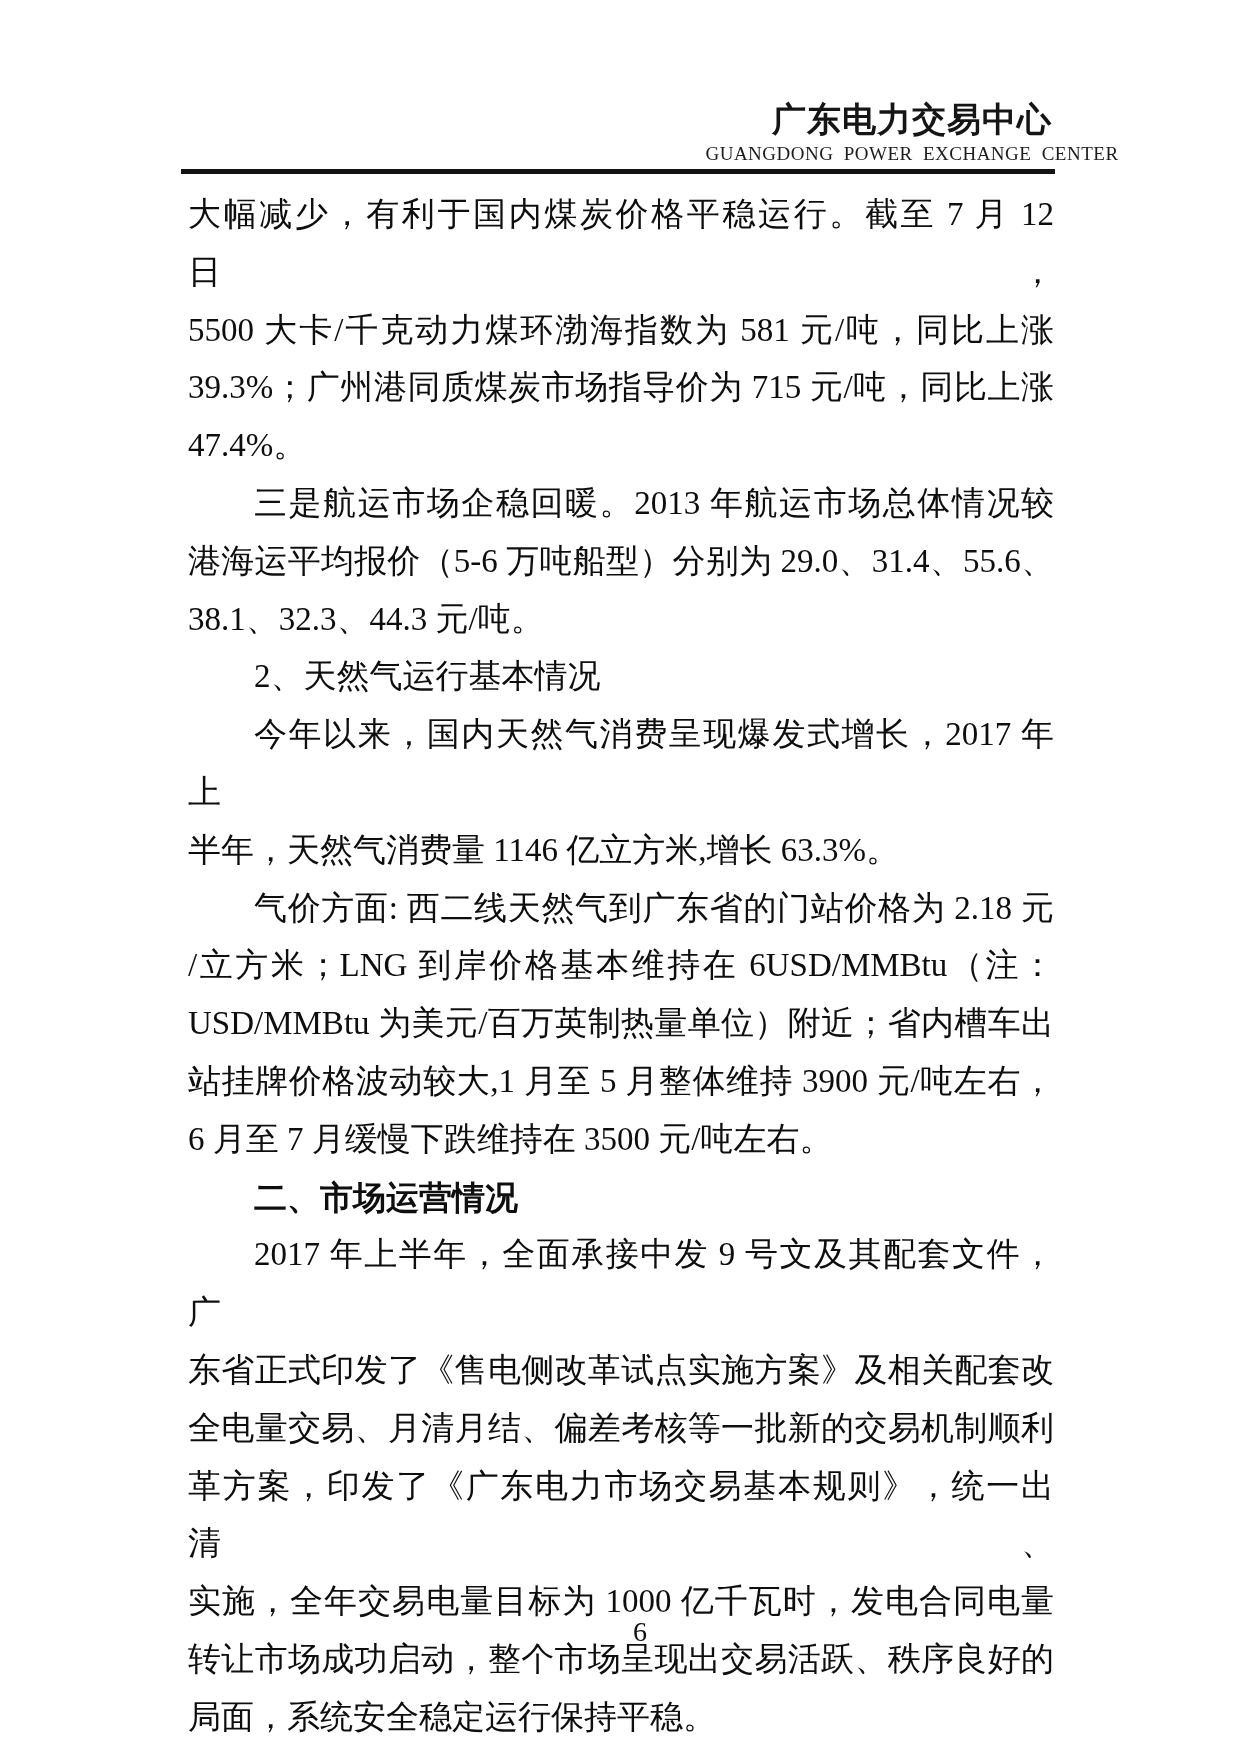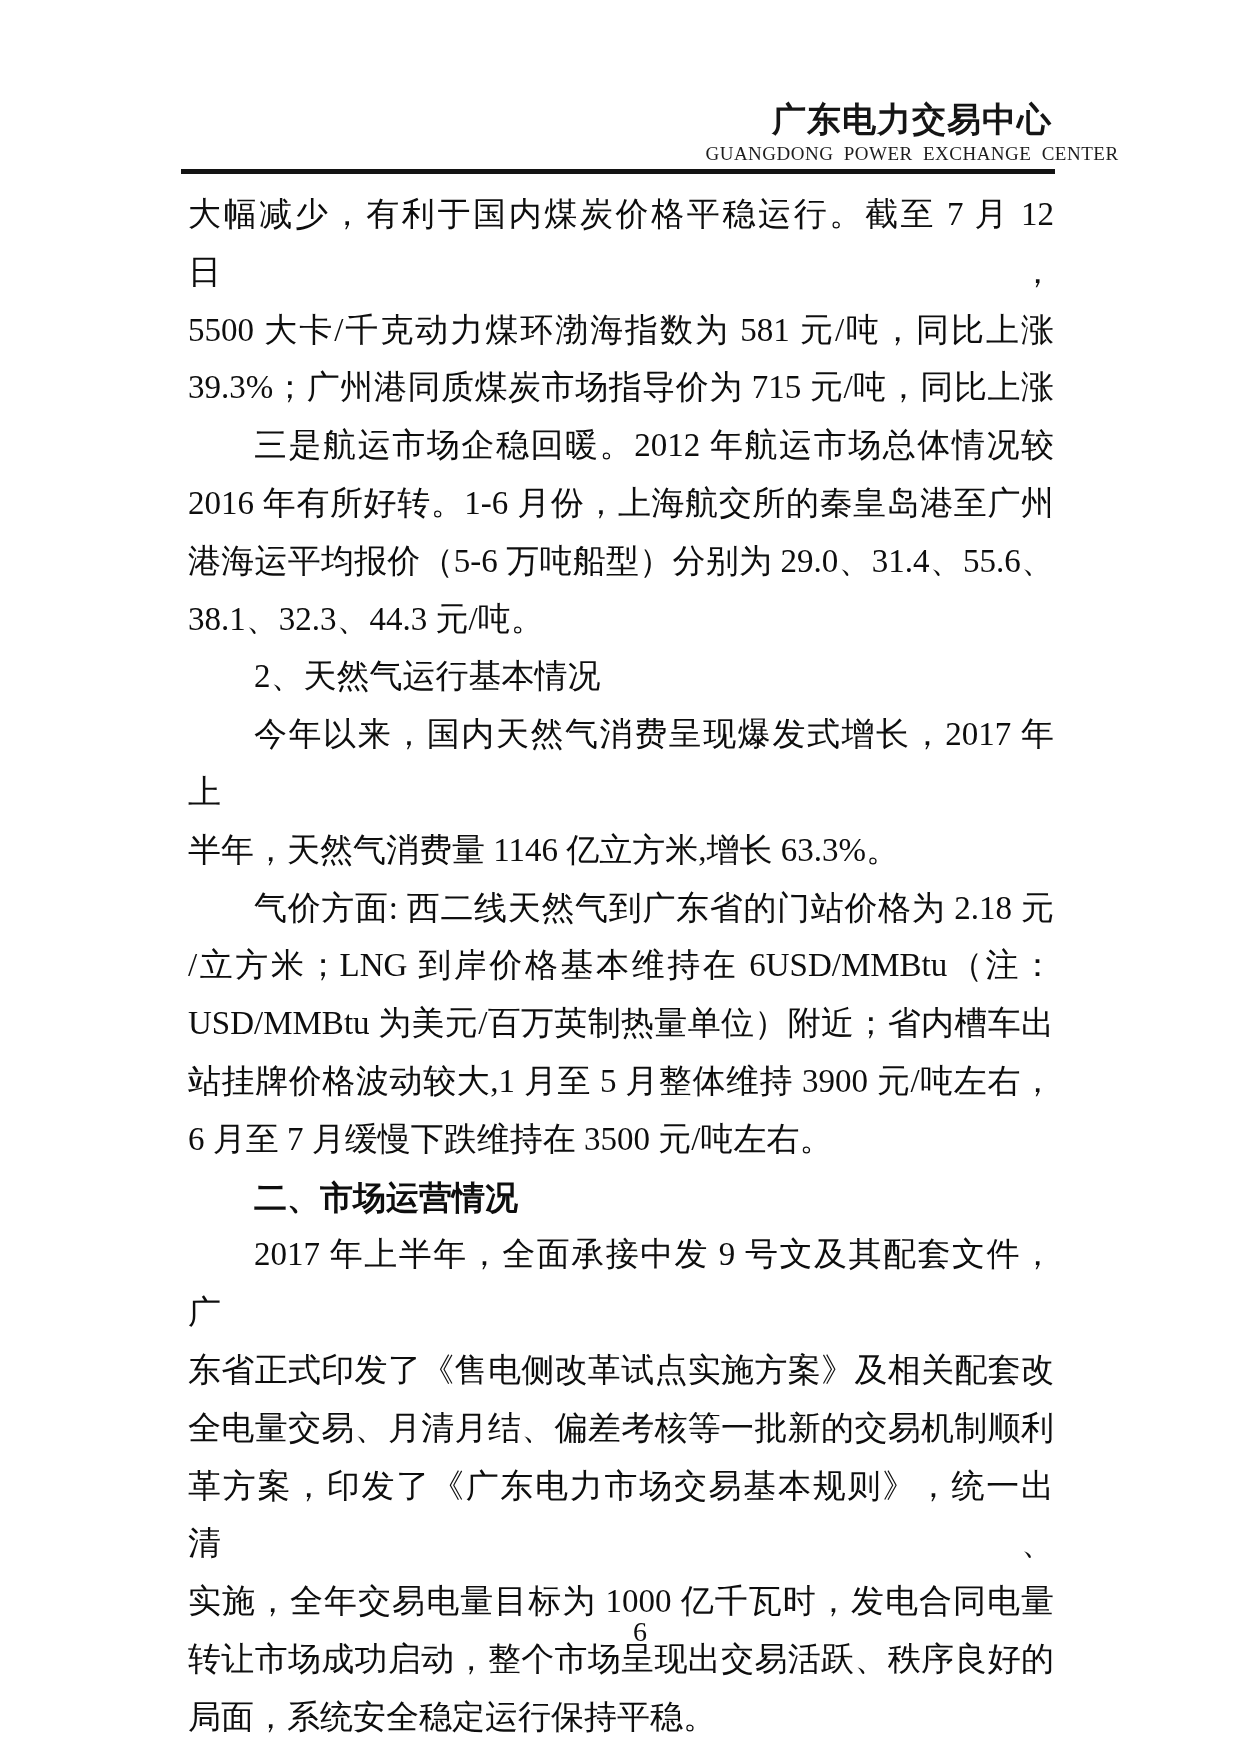--- a/index.html
+++ b/index.html
@@ -89,26 +89,26 @@
 
   <div class="header-rule"></div>
 
   <div class="doc-body">
 
     <p>
       </p>
       <div class="line">大幅减少，有利于国内煤炭价格平稳运行。截至 7 月 12 日，</div>
       <div class="line">5500 大卡/千克动力煤环渤海指数为 581 元/吨，同比上涨</div>
       <div class="line">39.3%；广州港同质煤炭市场指导价为 715 元/吨，同比上涨</div>
+      <div class="line pl">47.4%。</div>
     <p></p>
 
     <p>
       </p>
-      <div class="line pf">三是航运市场企稳回暖。2012 年航运市场总体情况较</div>
-      <div class="line">2016 年有所好转。1-6 月份，上海航交所的秦皇岛港至广州</div>
+      <div class="line pf">三是航运市场企稳回暖。2013 年航运市场总体情况较</div>
       <div class="line">港海运平均报价（5-6 万吨船型）分别为 29.0、31.4、55.6、</div>
       <div class="line pl">38.1、32.3、44.3 元/吨。</div>
     <p></p>
 
     <p>
       </p>
       <div class="line pf pl">2、天然气运行基本情况</div>
     <p></p>
 
     <p>

